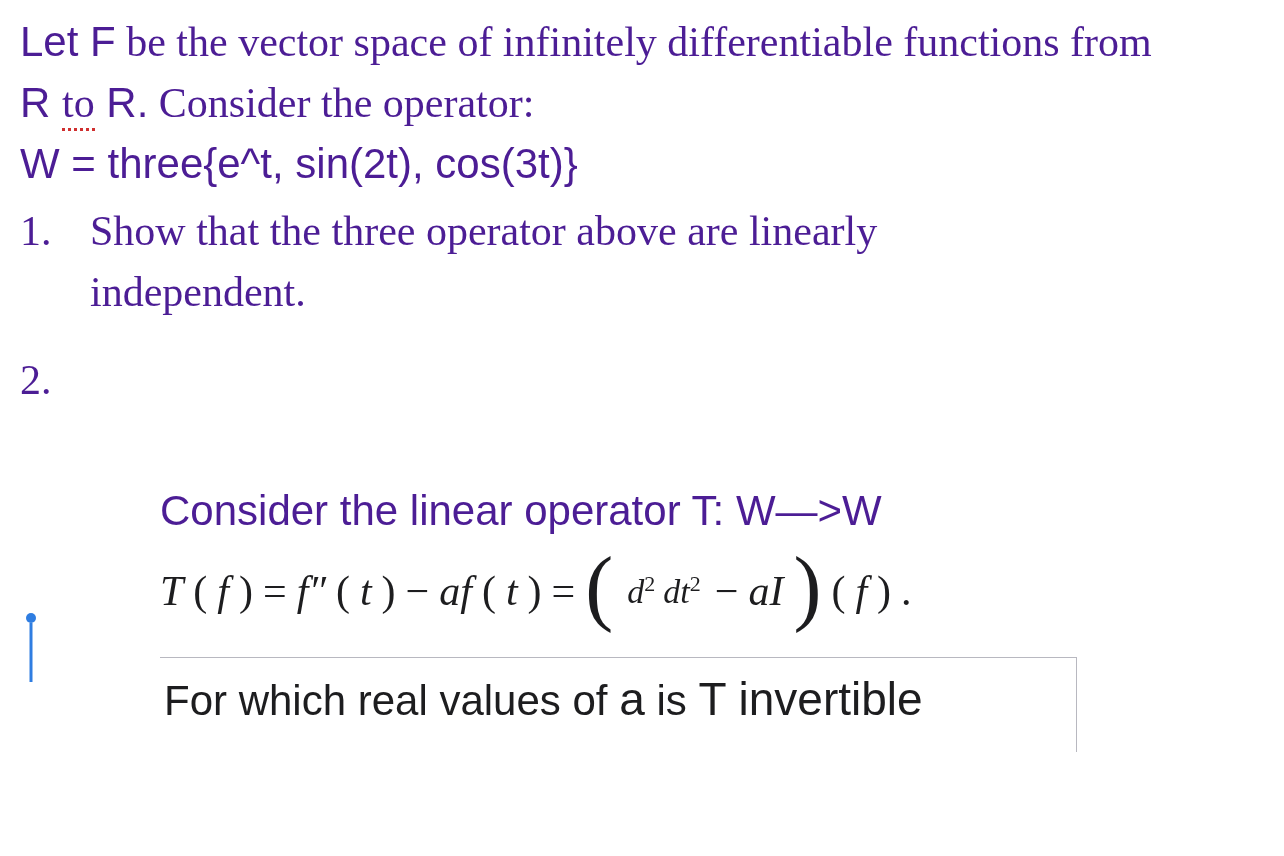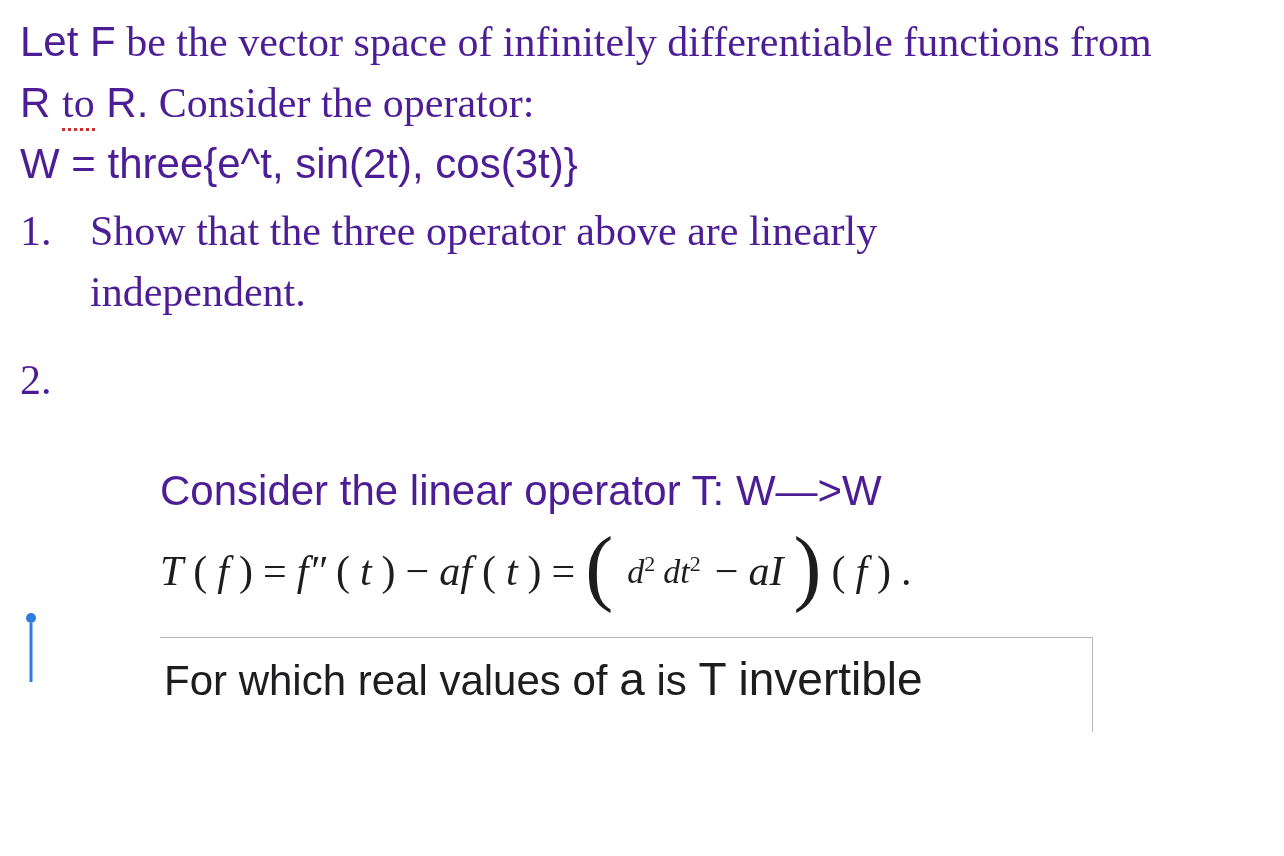--- a/index.html
+++ b/index.html
@@ -31,21 +31,21 @@
   }
   .list-row {
     display: flex;
     gap: 28px;
   }
   .list-num {
     min-width: 42px;
   }
   .part2-body {
     margin-left: 140px;
-    margin-top: 50px;
+    margin-top: 70px;
   }
   .math-block {
     margin-top: 24px;
     font-size: 42px;
     display: flex;
     align-items: center;
     gap: 10px;
     font-style: italic;
     font-family: "Times New Roman", serif;
   }
@@ -77,21 +77,21 @@
     line-height: 0.6;
     font-style: normal;
     position: relative;
     top: -4px;
   }
   .last-box {
     margin-top: 40px;
     border: 1px solid #b8b8c0;
     border-left: none;
     border-bottom: none;
-    padding: 14px 28px 26px 4px;
+    padding: 14px 12px 26px 4px;
     display: inline-block;
     min-width: 900px;
   }
   .dotted-under {
     border-bottom: 3px dotted #d02f2f;
     padding-bottom: 2px;
     text-align: center;
   }
   .cursor-mark {
     position: absolute;

